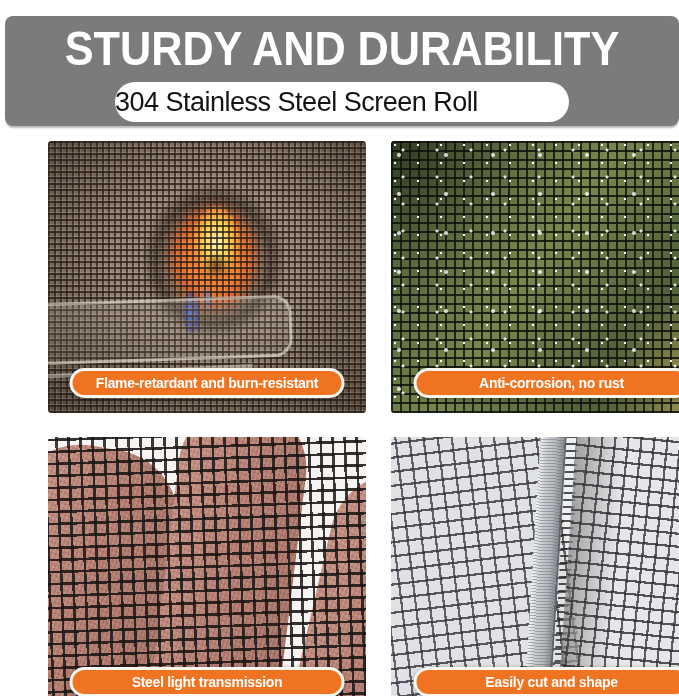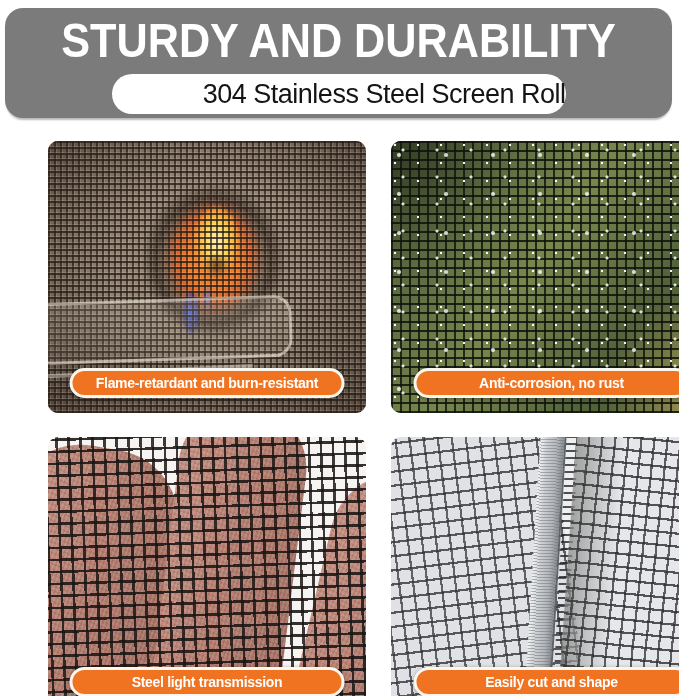--- a/index.html
+++ b/index.html
@@ -2,41 +2,42 @@
 <html><head>
 <meta charset="utf-8">
 <style>
   html,body{margin:0;padding:0;background:#ffffff;}
   .stage{
     position:relative;width:679px;height:696px;background:#ffffff;overflow:hidden;
     font-family:"Liberation Sans",sans-serif;
   }
   
   .header{
-    position:absolute;left:5px;top:8px;width:667px;height:110px;
-    background:#7b7b7b;border-radius:18px;
+    position:absolute;left:5px;top:16px;width:667px;height:110px;
+    background:#7b7b7b;border-radius:8px;
     box-shadow:0 3px 2px -1px rgba(0,0,0,.28);
+    padding-left:7px;
   }
   .title{
     position:absolute;left:0;right:0;top:6px;height:54px;
     display:flex;align-items:center;justify-content:center;
     color:#ffffff;font-weight:bold;font-size:48px;line-height:1;
     transform:scaleX(.9);transform-origin:center;
     letter-spacing:0;white-space:nowrap;
   }
   .subtitle-pill{
     position:absolute;left:50%;top:66px;transform:translateX(-50%);
     width:454px;height:40px;background:#ffffff;border-radius:21px;
-    display:flex;align-items:center;justify-content:flex-end;
+    display:flex;align-items:center;justify-content:flex-start;
   }
   .subtitle-pill span{
     color:#141414;font-size:27px;letter-spacing:-.5px;white-space:nowrap;
   }
   
-  .photo{position:absolute;border-radius:10px;overflow:hidden;}
+  .photo{position:absolute;border-radius:4px;overflow:hidden;}
   .photo .layer{position:absolute;inset:0;}
   .tl{left:8px;top:125px;width:318px;height:272px;background:#8b7c6e;}
   .tr{left:351px;top:125px;width:321px;height:272px;background:#5e6c40;}
   .bl{left:8px;top:421px;width:318px;height:275px;background:#f6f4f2;}
   .br{left:351px;top:421px;width:321px;height:275px;background:#edeff1;}
 
   
   .tl .base{
     background-image:
       radial-gradient(ellipse 260px 200px at 52% 42%, rgba(182,164,142,.45), rgba(182,164,142,0) 70%),

